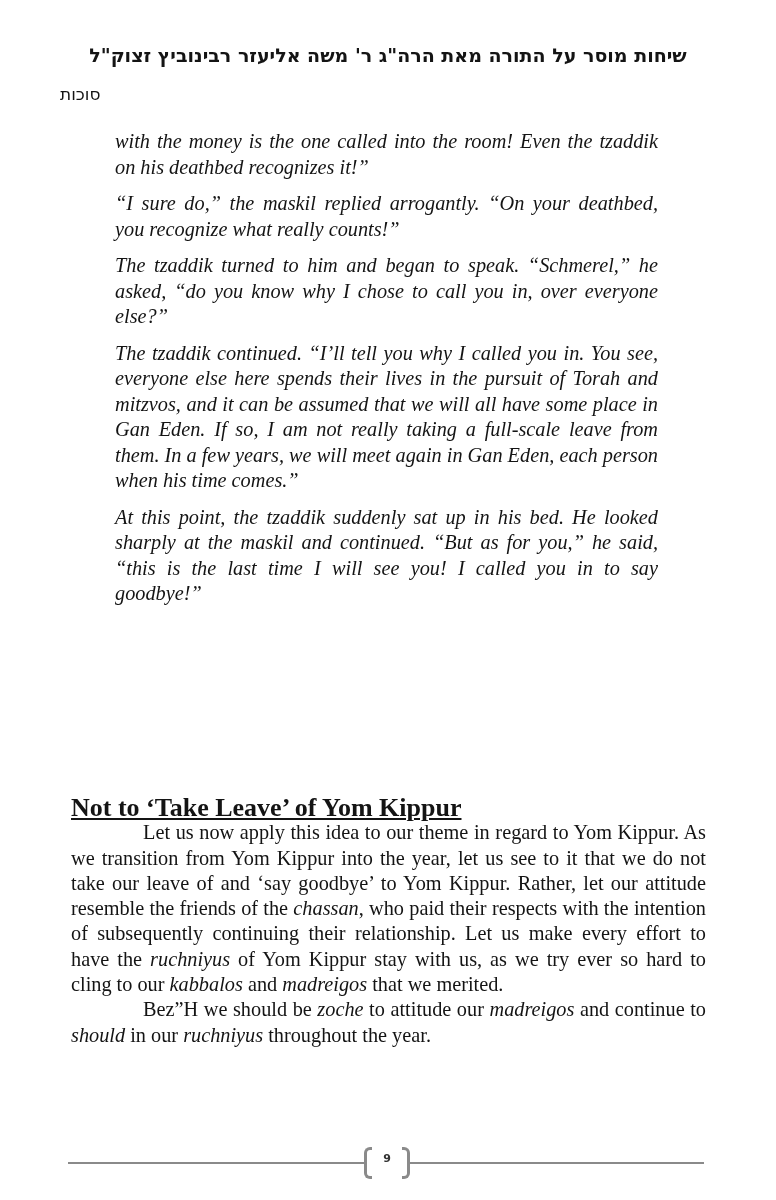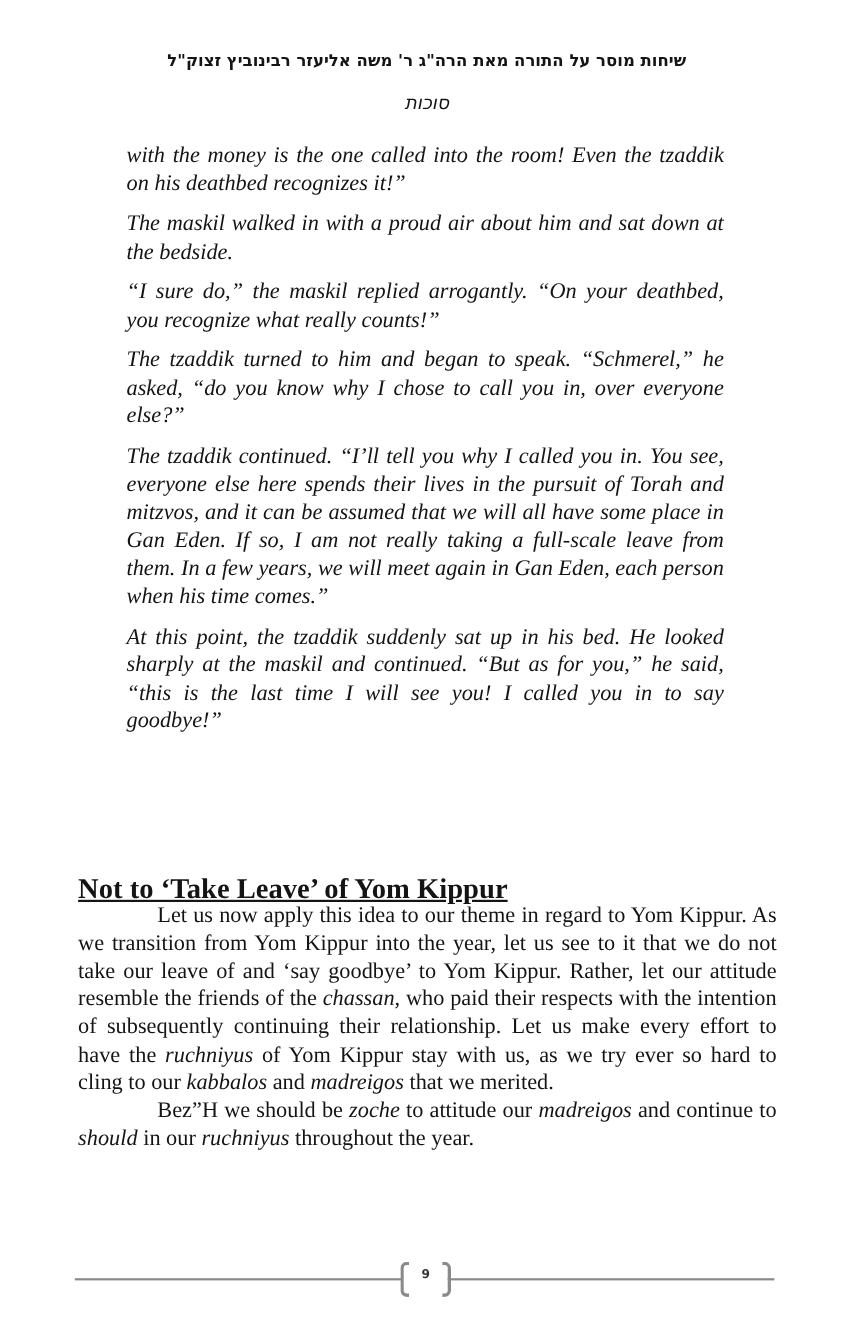--- a/index.html
+++ b/index.html
@@ -2,27 +2,27 @@
 <html><head>
 <meta charset="utf-8">
 <style>
   html, body { margin: 0; padding: 0; background: #ffffff; }
   body { width: 776px; height: 1200px; position: relative; overflow: hidden; color: #141414; }
   .page { position: absolute; left: 0; top: 0; width: 776px; height: 1200px; }
 
   .hdr-title {
     position: absolute; left: 60px; right: 60px; top: 42px;
     text-align: center; direction: rtl;
-    font-family: "DejaVu Sans", sans-serif; font-weight: bold; font-size: 15px;
+    font-family: "DejaVu Sans", sans-serif; font-weight: bold; font-size: 19px;
     line-height: 26px; letter-spacing: 0px;
   }
   .hdr-sub {
     position: absolute; left: 60px; right: 60px; top: 82px;
-    text-align: center; direction: rtl;
-    font-family: "DejaVu Sans", sans-serif; font-size: 17px; line-height: 24px; font-style: italic;
+    text-align: left; direction: rtl;
+    font-family: "DejaVu Sans", sans-serif; font-size: 17px; line-height: 24px;
   }
 
   .quote-block {
     position: absolute; left: 115px; width: 555px; top: 129px;
     font-family: "Liberation Serif", serif; font-style: italic; font-size: 20.3px;
     line-height: 25.5px;
   }
   .quote-block p { margin: 0 12px 11px 0; text-align: justify; text-align-last: left; }
 
   .section { position: absolute; left: 71px; width: 635px; top: 795px;
@@ -46,21 +46,20 @@
 </head>
 <body>
 
 <div class="page">
 
   <div class="hdr-title">שיחות מוסר על התורה מאת הרה"ג ר' משה אליעזר רבינוביץ זצוק"ל</div>
   <div class="hdr-sub">סוכות</div>
 
   <div class="quote-block">
     <p>with the money is the one called into the room! Even the tzaddik on his deathbed recognizes it!”</p>
-    <p>The maskil walked in with a proud air about him and sat down at the bedside.</p>
     <p>“I sure do,” the maskil replied arrogantly. “On your deathbed, you recognize what really counts!”</p>
     <p>The tzaddik turned to him and began to speak.  “Schmerel,” he asked, “do you know why I chose to call you in, over everyone else?”</p>
     <p>The tzaddik continued. “I’ll tell you why I called you in. You see, everyone else here spends their lives in the pursuit of Torah and mitzvos, and it can be assumed that we will all have some place in Gan Eden. If so, I am not really taking a full-scale leave from them. In a few years, we will meet again in Gan Eden, each person when his time comes.”</p>
     <p>At this point, the tzaddik suddenly sat up in his bed. He looked sharply at the maskil and continued. “But as for you,” he said, “this is the last time I will see you! I called you in to say goodbye!”</p>
   </div>
 
   <div class="section">
     <h2>Not to ‘Take Leave’ of Yom Kippur</h2>
     <p><span>Let us now apply this idea to our theme in regard to Yom Kippur. As we transition from Yom Kippur into the year, let us see to it that we do not take our leave of and ‘say goodbye’ to Yom Kippur. Rather, let our attitude resemble the friends of the </span><em>chassan</em><span>, who paid their respects with the intention of subsequently continuing their relationship. Let us make every effort to have the </span><em>ruchniyus</em><span> of Yom Kippur stay with us, as we try ever so hard to cling to our </span><em>kabbalos</em><span> and </span><em>madreigos</em><span> that we merited.</span></p>
     <p><span>Bez”H we should be </span><em>zoche</em><span> to attitude our </span><em>madreigos</em><span> and continue to </span><em>should</em><span> in our </span><em>ruchniyus</em><span> throughout the year.</span></p>

